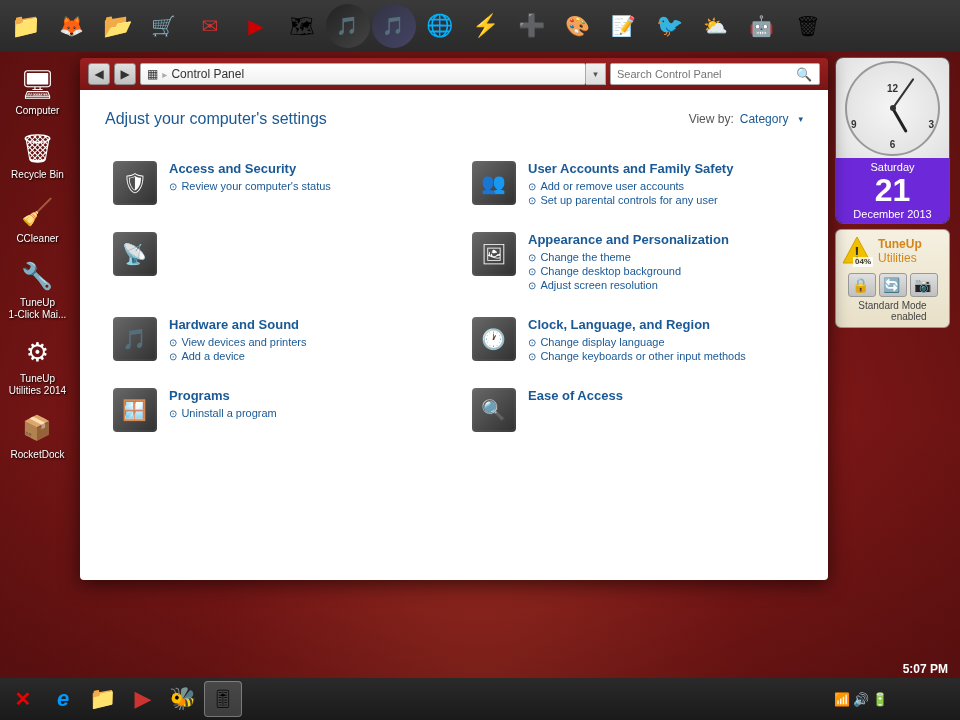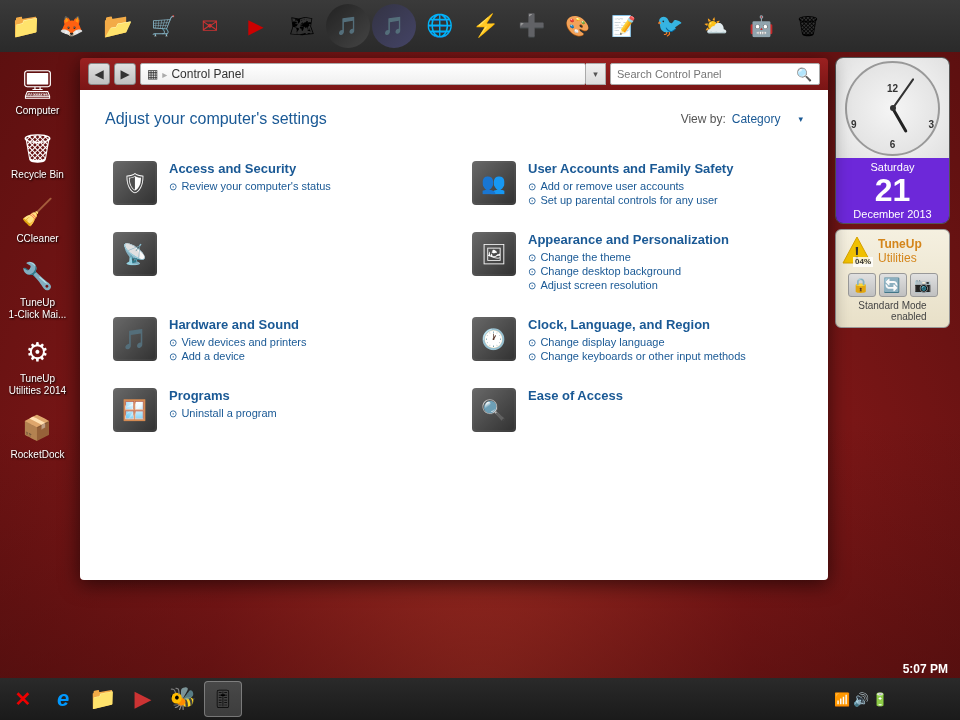--- a/index.html
+++ b/index.html
@@ -320,21 +320,21 @@
       gap: 6px;
       font-size: 12px;
       color: #555;
     }
     .view-by-dropdown {
       color: #1a5995;
       font-size: 12px;
       cursor: pointer;
       display: flex;
       align-items: center;
-      gap: 18px;
+      gap: 10px;
     }
 
     
     .cp-grid {
       display: grid;
       grid-template-columns: 1fr 1fr;
       gap: 8px 20px;
     }
     .cp-item {
       display: flex;

